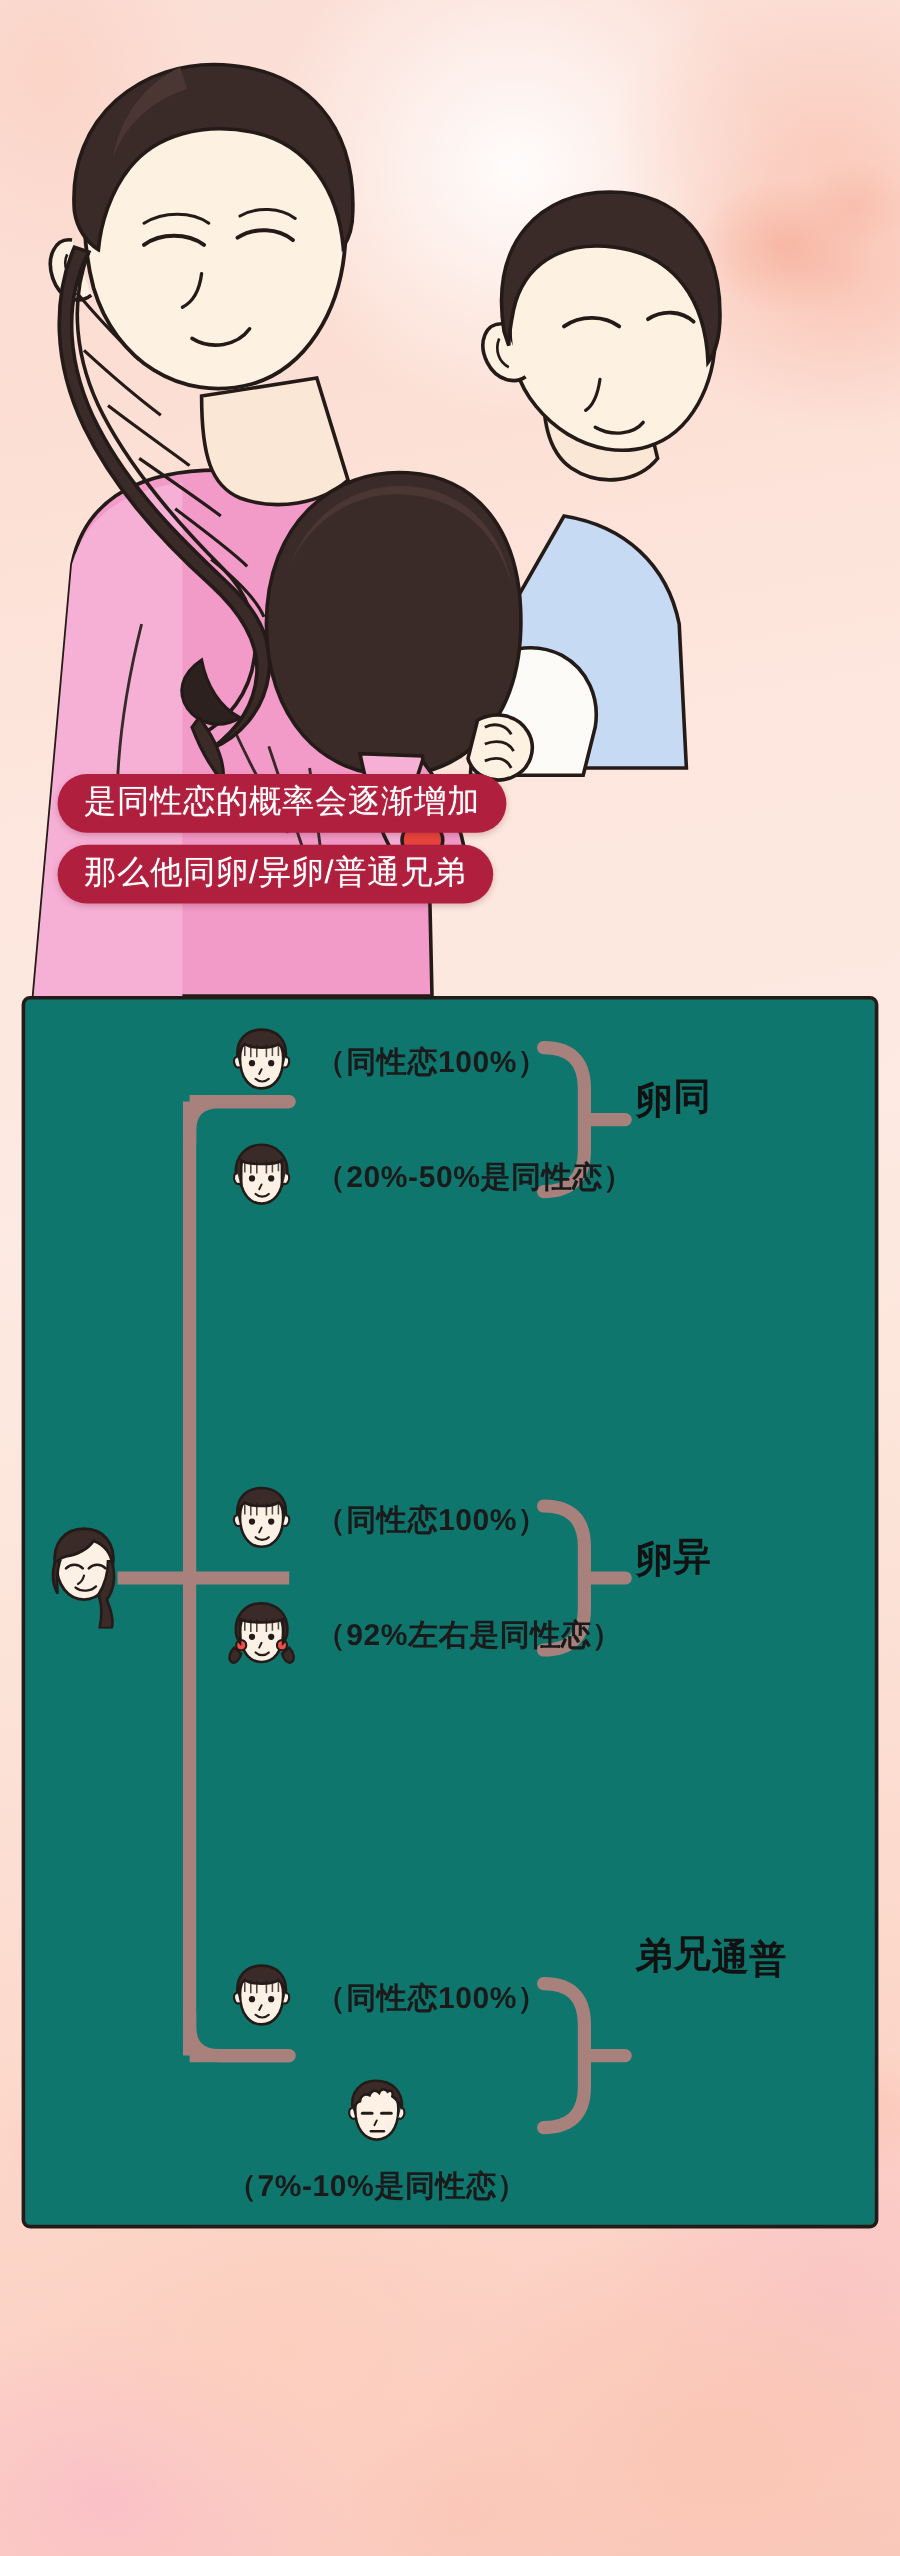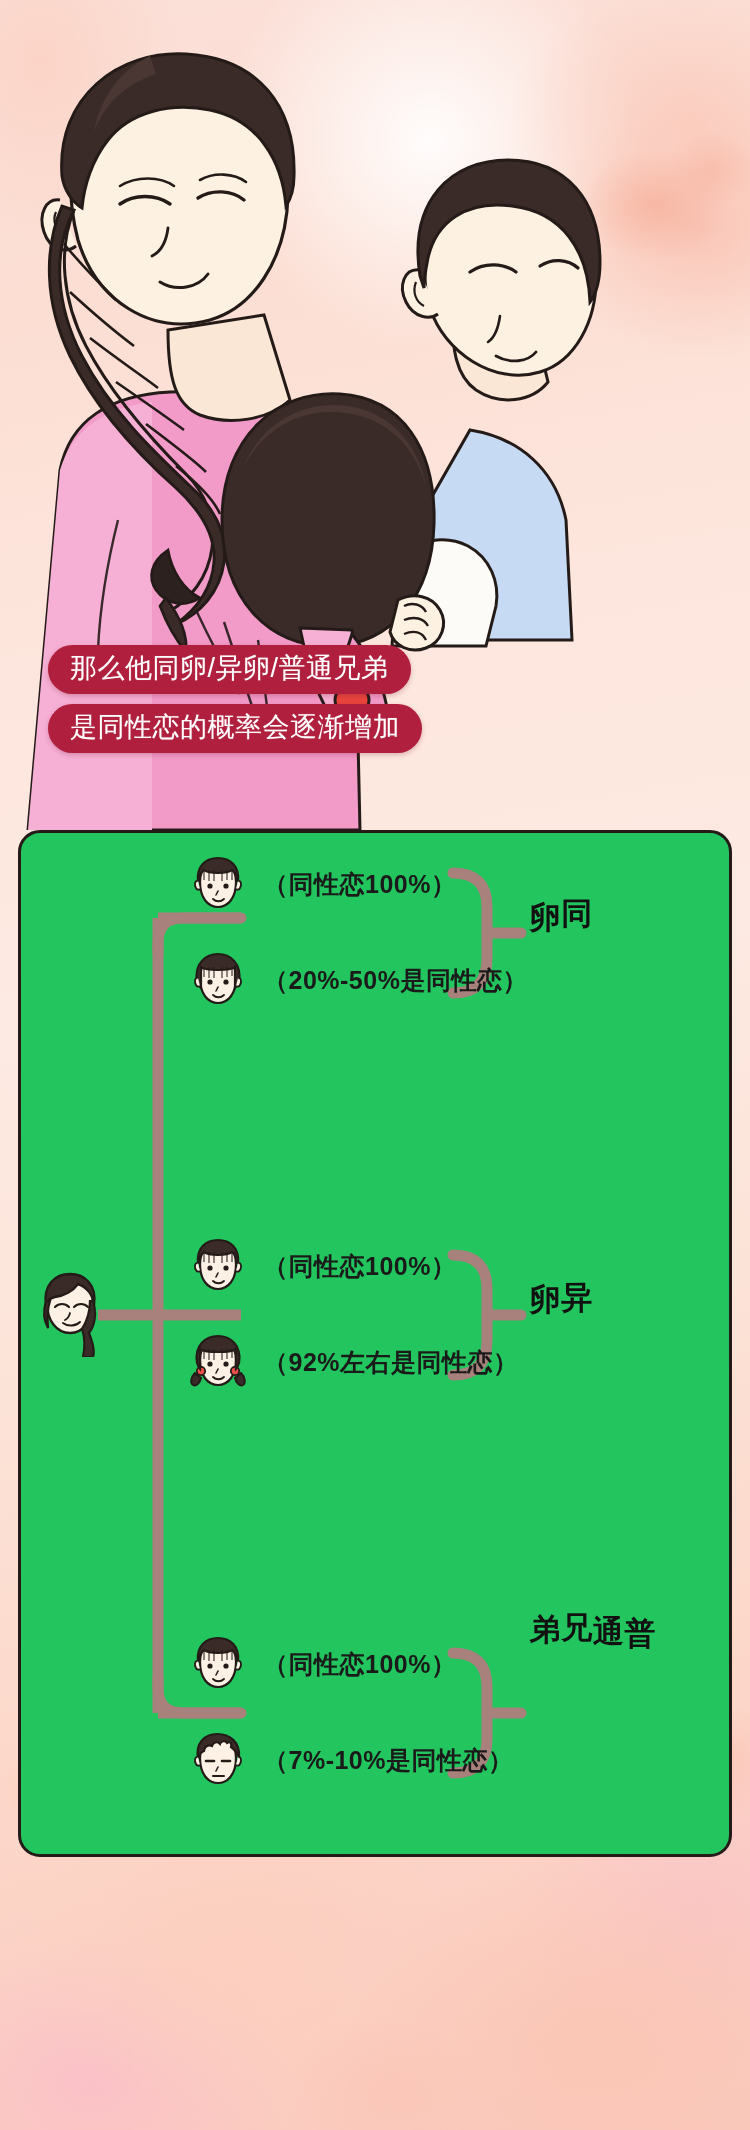--- a/index.html
+++ b/index.html
@@ -40,21 +40,21 @@
     padding:7px 22px 9px 22px;font-size:27px;line-height:1.22;
     letter-spacing:.5px;white-space:nowrap;font-weight:400;
     box-shadow:0 2px 5px rgba(120,20,40,.25);
     text-shadow:0 0 1px rgba(255,255,255,.35);
     align-self:flex-start;
   }
 
   
   .card{
     position:absolute;left:18px;top:830px;width:714px;height:1027px;
-    background:#22c55e;border:3px solid #241b18;border-radius:22px;
+    background:#0f766e;border:3px solid #241b18;border-radius:7px;
     box-sizing:border-box;overflow:hidden;
   }
 
   
   .tree{position:absolute;left:0;top:0;width:714px;height:1021px;}
 
   
   .grp{position:absolute;left:0;width:714px;}
   .row{position:absolute;display:flex;align-items:center;gap:16px;}
   .row .lbl{font-size:25px;color:#1a1a1a;font-weight:700;white-space:nowrap;letter-spacing:.5px;}
@@ -149,22 +149,22 @@
       <g stroke="#241b18" stroke-width="2.4" fill="none" opacity=".9">
         <path d="M196 610 C210 640 226 670 240 694"></path>
         <path d="M224 622 C234 652 244 682 252 706"></path>
         <path d="M258 640 C262 668 266 696 268 716"></path>
         <path d="M118 520 C108 560 100 604 98 650"></path>
       </g>
     </g>
   </svg>
 
   <div class="banner-wrap">
+    <div class="banner">是同性恋的概率会逐渐增加</div>
     <div class="banner">那么他同卵/异卵/普通兄弟</div>
-    <div class="banner">是同性恋的概率会逐渐增加</div>
   </div>
 
   <div class="card">
 
     <svg class="tree" viewBox="0 0 714 1021" xmlns="http://www.w3.org/2000/svg">
       <g fill="none" stroke="#a8807c" stroke-width="11" stroke-linecap="butt">
 
         <path d="M137 85 L137 880"></path>
 
         <path d="M77 482 L137 482"></path>
@@ -284,21 +284,21 @@
           <path d="M9 26 C6 25 5 30 7 33 C8 35 10 35 11 34" fill="#fdf1e6" stroke="#241b18" stroke-width="1.8"></path>
           <path d="M49 26 C52 25 53 30 51 33 C50 35 48 35 47 34" fill="#fdf1e6" stroke="#241b18" stroke-width="1.8"></path>
           <circle cx="21" cy="31" r="2.6" fill="#241b18"></circle>
             <circle cx="37" cy="31" r="2.6" fill="#241b18"></circle>
           <path d="M29 36 L27 40" fill="none" stroke="#241b18" stroke-width="1.6" stroke-linecap="round"></path>
           <path d="M24 44 C27 47 32 47 35 44" fill="none" stroke="#241b18" stroke-width="1.8" stroke-linecap="round"></path>
         </svg>
         <span class="lbl">（同性恋100%）</span>
       </div>
 
-      <div class="row" style="left:168px;top:898px;">
+      <div class="row" style="left:168px;top:898px;flex-direction:column;">
         <svg class="avatar" viewBox="0 0 58 58" xmlns="http://www.w3.org/2000/svg">
           <path d="M11 27 C11 13 19 6 29 6 C39 6 47 13 47 27 C47 43 39 52 29 52 C19 52 11 43 11 27 Z" fill="#fdf1e6" stroke="#241b18" stroke-width="2.2"></path>
           <path d="M9 28 C6 12 16 3 28 3 C41 3 51 11 50 26 C48 22 45 18 42 16
                    C43 12 41 10 38 12 C36 9 32 10 31 13 C28 10 24 11 23 15
                    C19 13 15 16 15 20 C12 21 10 24 9 28 Z" fill="#3b2b28" stroke="#241b18" stroke-width="2.2"></path>
           <path d="M9 26 C6 25 5 30 7 33 C8 35 10 35 11 34" fill="#fdf1e6" stroke="#241b18" stroke-width="1.8"></path>
           <path d="M49 26 C52 25 53 30 51 33 C50 35 48 35 47 34" fill="#fdf1e6" stroke="#241b18" stroke-width="1.8"></path>
           <path d="M17 30 L25 30" stroke="#241b18" stroke-width="2.6" stroke-linecap="round"></path>
           <path d="M33 30 L41 30" stroke="#241b18" stroke-width="2.6" stroke-linecap="round"></path>
           <path d="M29 36 L27 40" fill="none" stroke="#241b18" stroke-width="1.6" stroke-linecap="round"></path>

